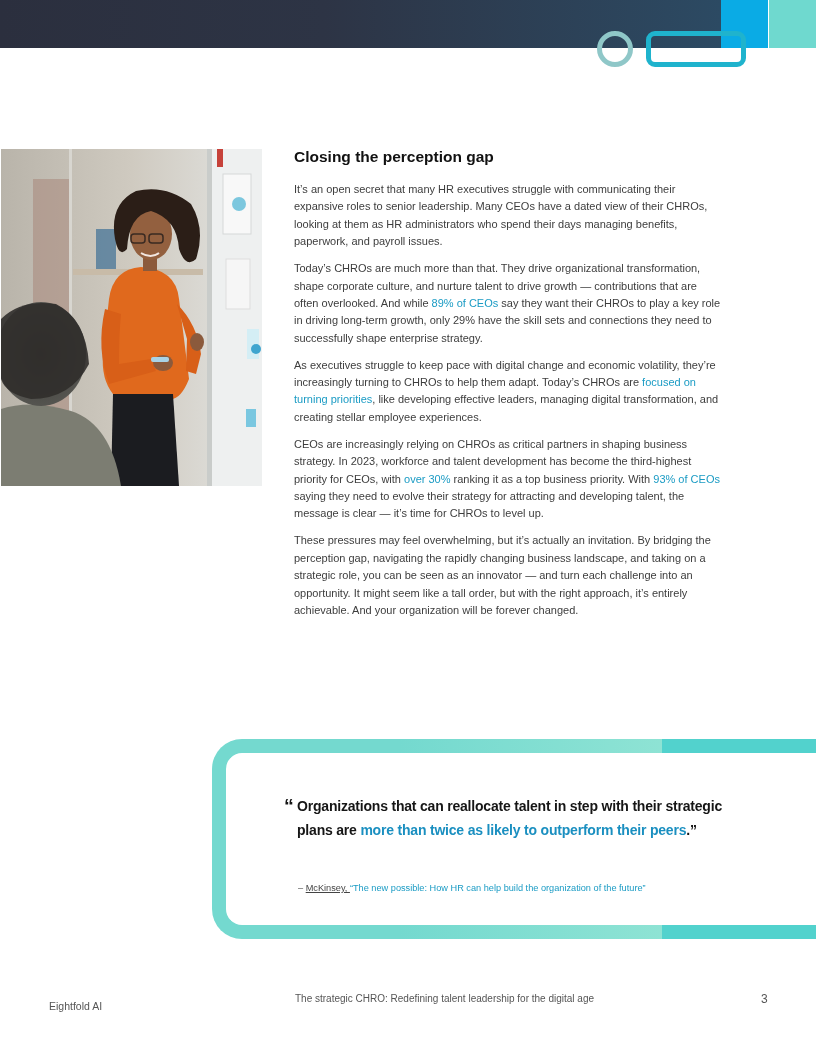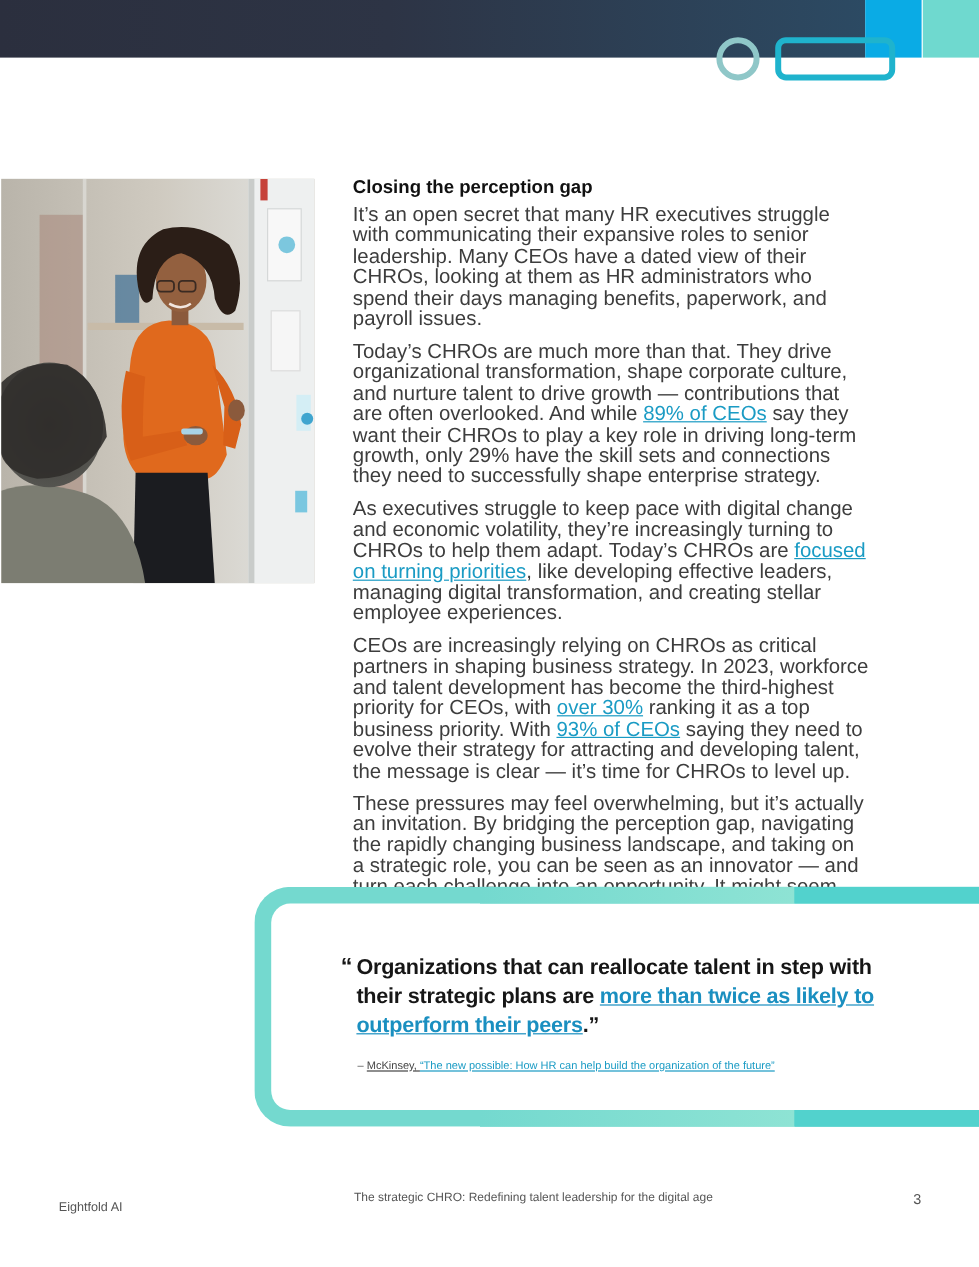--- a/index.html
+++ b/index.html
@@ -31,27 +31,27 @@
       position: absolute; left: 1px; top: 149px; width: 261px; height: 337px;
       overflow: hidden; background: #c9c6bd;
     }
     .photo svg { width: 100%; height: 100%; display: block; }
 
     
     .content {
       position: absolute; left: 294px; top: 147px; width: 430px;
     }
     .section-title {
-      font-size: 15.5px; font-weight: 700; color: #111; line-height: 20px; margin-bottom: 3px;
+      font-size: 15.5px; font-weight: 700; color: #111; line-height: 20px; margin-bottom: 14px;
     }
     .para {
-      font-size: 17px; line-height: 17.4px; color: #3d3d3d; margin-bottom: 9.5px;
+      font-size: 11px; line-height: 17.4px; color: #3d3d3d; margin-bottom: 9.5px;
     }
     .para a, .link {
-      color: #1a9bc4; text-decoration: underline;
+      color: #1a9bc4; 
     }
 
     
     .quote-box {
       position: absolute; left: 212px; top: 739px; width: 640px; height: 200px;
       border: 14px solid #74d9cf; border-right: none; border-radius: 30px 0 0 30px;
       background: #fff;
     }
     .quote-accent-top {
       position: absolute; left: 662px; top: 739px; width: 154px; height: 14px; background: #52d2cd;
@@ -62,21 +62,21 @@
     .quote-lighten-top {
       position: absolute; left: 400px; top: 739px; width: 262px; height: 14px;
       background: linear-gradient(90deg, #74d9cf, #8ee3d4);
     }
     .quote-lighten-bottom {
       position: absolute; left: 400px; top: 925px; width: 262px; height: 14px;
       background: linear-gradient(90deg, #74d9cf, #8ee3d4);
     }
     .quote-text {
       position: absolute; left: 297px; top: 794px; width: 440px;
-      font-size: 18px; font-weight: 700; line-height: 24px; color: #161616;
+      font-size: 14px; font-weight: 700; line-height: 24px; color: #161616;
       letter-spacing: -0.2px;
     }
     .quote-open {
       position: absolute; left: 284px; top: 794px; font-size: 19.5px; font-weight: 700; color: #161616; line-height: 24px;
     }
     .quote-text .link { color: #1a8fc0; }
     .attribution {
       position: absolute; left: 298px; top: 882px; font-size: 9.2px; color: #555; line-height: 12px;
     }
     .attribution .src { color: #444; text-decoration: underline; }

